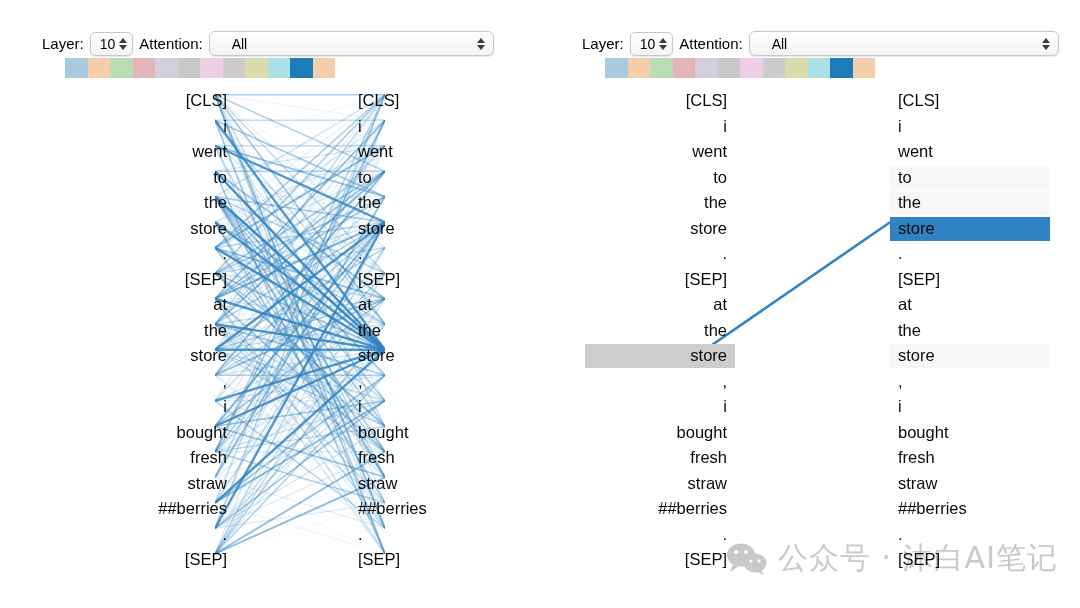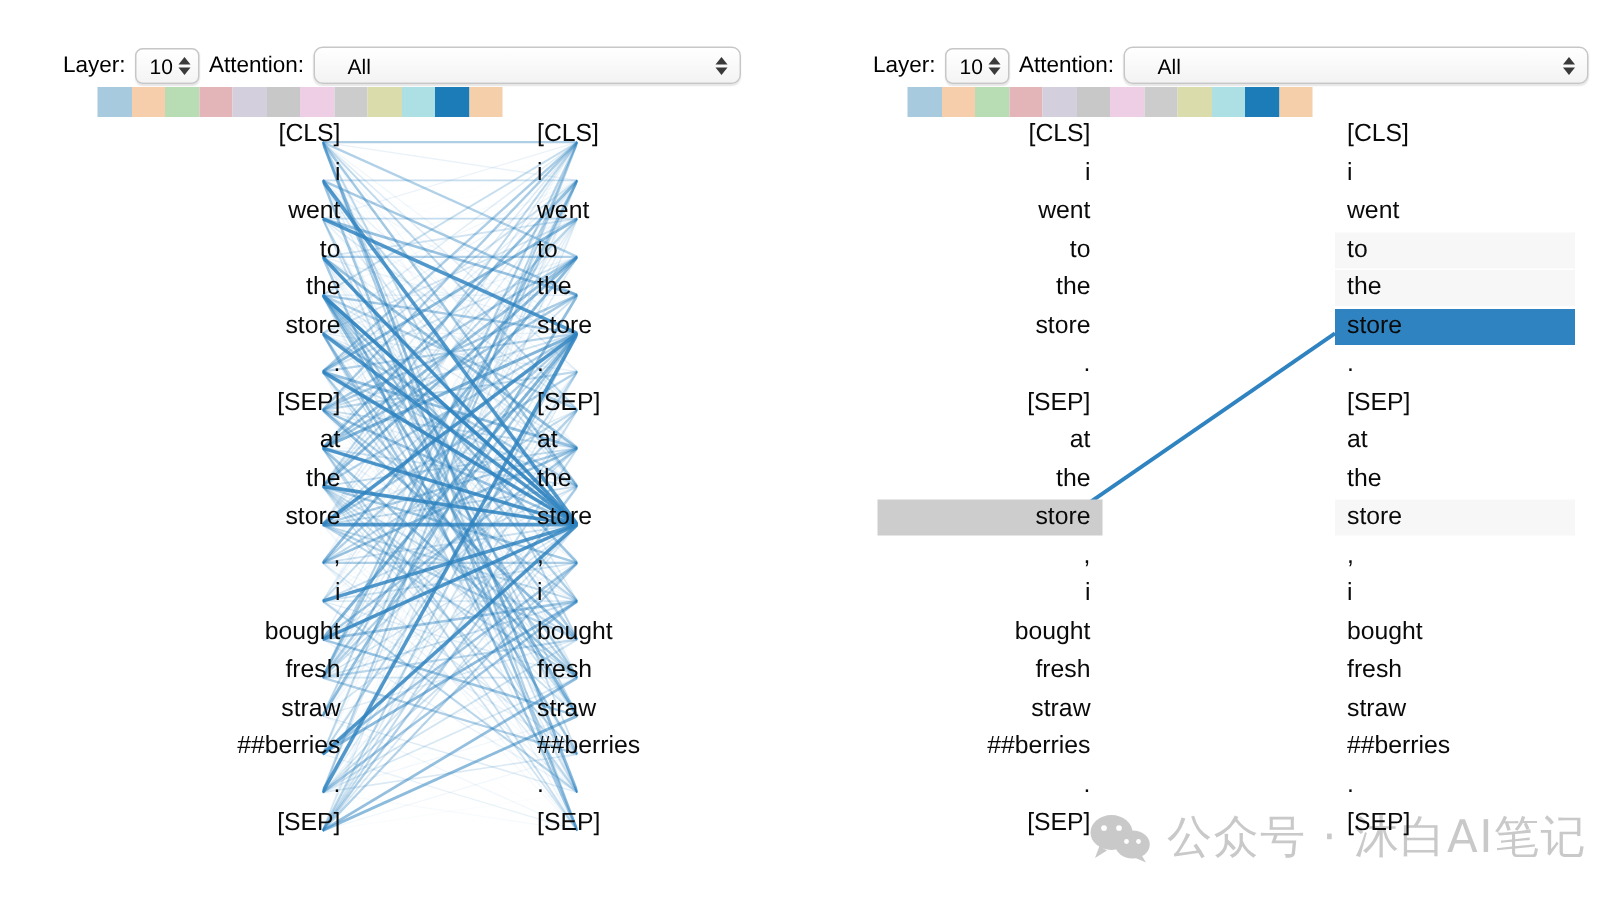--- a/index.html
+++ b/index.html
@@ -84,21 +84,21 @@
     position: absolute;
     top: 58px;
     display: flex;
     height: 20px;
   }
   #strip-left  { left: 35px; width: 270px; }
   #strip-right { left: 35px; width: 270px; }
   .swatch { flex: 1 1 0; height: 100%; }
 
   
-  .token-col { position: absolute; top: 77px; }
+  .token-col { position: absolute; top: 88px; }
   .tok {
     position: relative;
     height: 25.5px;
     line-height: 25.5px;
     font-size: 16.5px;
     color: #0a0a0a;
     white-space: nowrap;
   }
   .tok .txt { position: relative; z-index: 2; padding: 0 8px; }
   .tok .hl {

